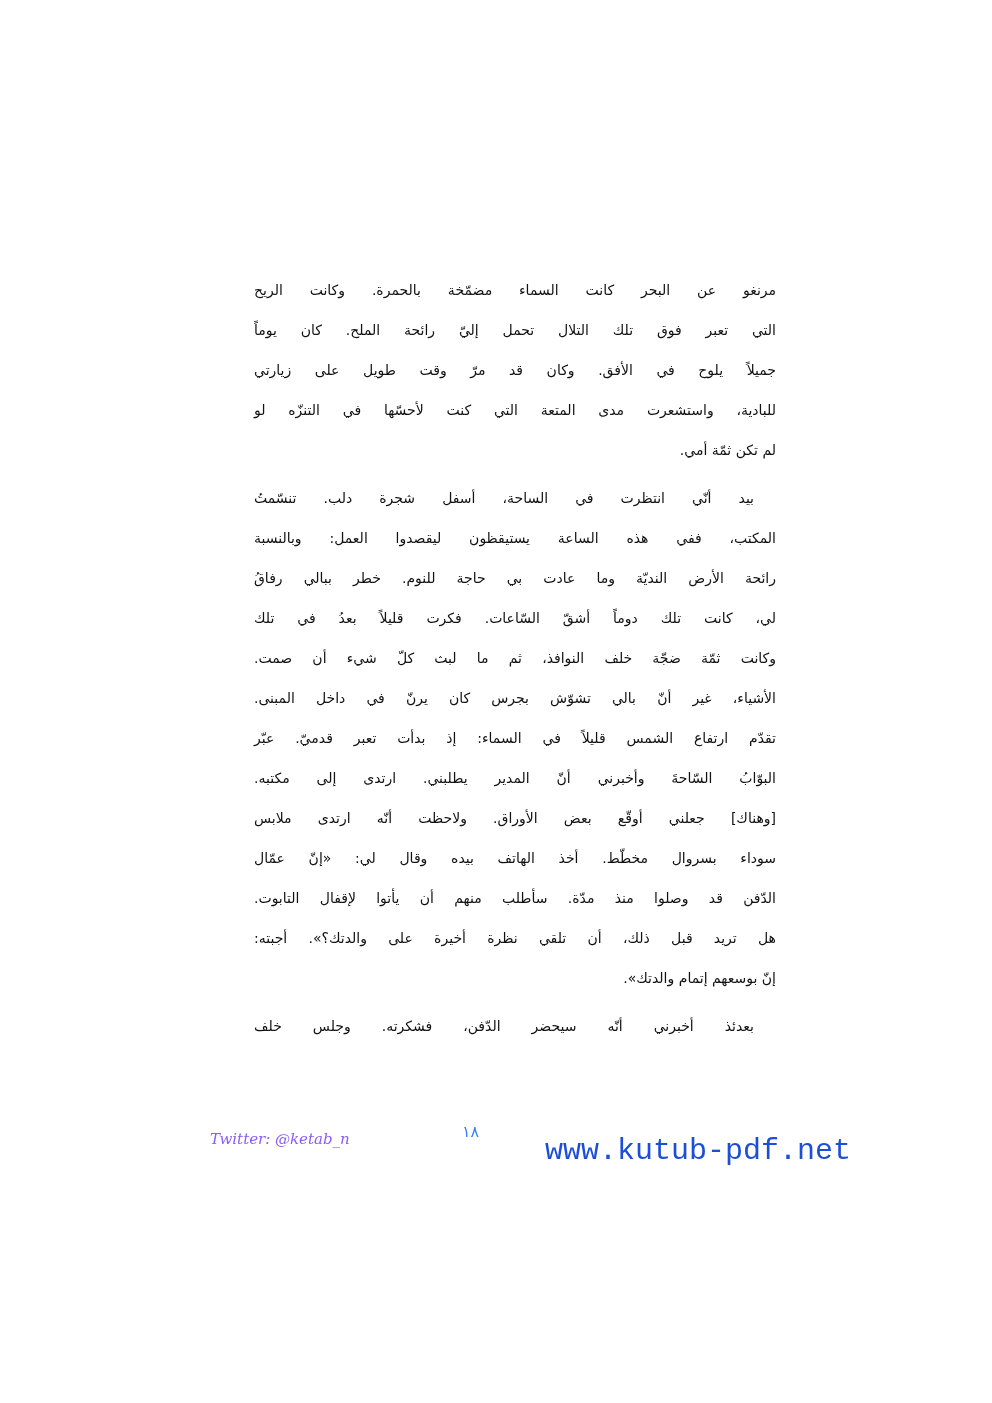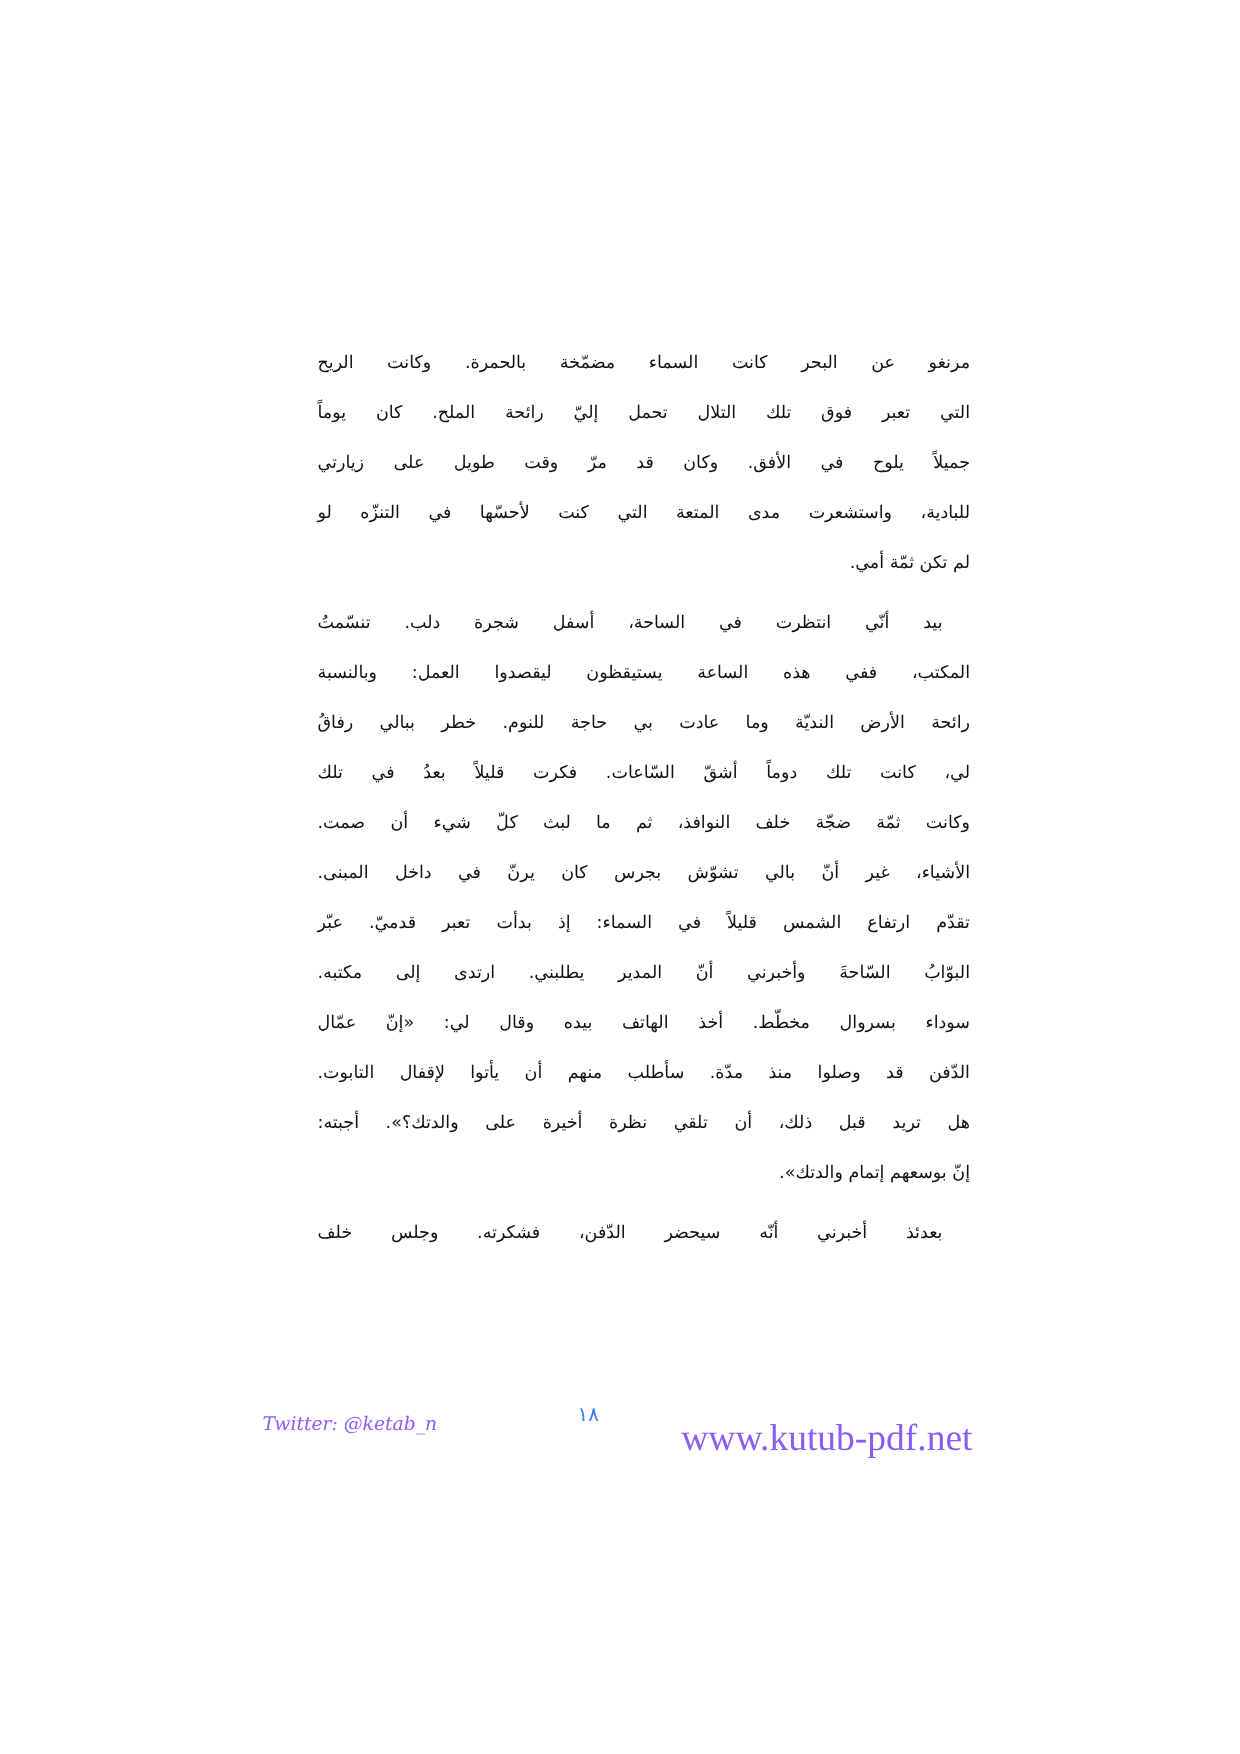--- a/index.html
+++ b/index.html
@@ -40,23 +40,23 @@
     left: 462px;
     top: 1122px;
     font-family: "DejaVu Sans", sans-serif;
     font-size: 16px;
     color: #3b82f6;
   }
   .watermark {
     position: absolute;
     left: 545px;
     top: 1134px;
-    font-family: Liberation Serif, serif;
+    font-family: Liberation Mono, monospace;
     font-size: 30px;
-    color: #8b5cf6;
+    color: #1d4ed8;
   }
 </style>
 </head>
 <body>
 
 <div class="page">
   <div class="text-block">
 
     <div class="line">مرنغو عن البحر كانت السماء مضمّخة بالحمرة. وكانت الريح</div>
     <div class="line">التي تعبر فوق تلك التلال تحمل إليّ رائحة الملح. كان يوماً</div>
@@ -66,20 +66,21 @@
     <div class="para-gap"></div>
 
     <div class="line indent">بيد أنّي انتظرت في الساحة، أسفل شجرة دلب. تنسّمتُ</div>
     <div class="line">المكتب، ففي هذه الساعة يستيقظون ليقصدوا العمل: وبالنسبة</div>
     <div class="line">رائحة الأرض النديّة وما عادت بي حاجة للنوم. خطر ببالي رفاقُ</div>
     <div class="line">لي، كانت تلك دوماً أشقّ السّاعات. فكرت قليلاً بعدُ في تلك</div>
     <div class="line">وكانت ثمّة ضجّة خلف النوافذ، ثم ما لبث كلّ شيء أن صمت.</div>
     <div class="line">الأشياء، غير أنّ بالي تشوّش بجرس كان يرنّ في داخل المبنى.</div>
     <div class="line">تقدّم ارتفاع الشمس قليلاً في السماء: إذ بدأت تعبر قدميّ. عبّر</div>
     <div class="line">البوّابُ السّاحةَ وأخبرني أنّ المدير يطلبني. ارتدى إلى مكتبه.</div>
+    <div class="line">[وهناك] جعلني أوقّع بعض الأوراق. ولاحظت أنّه ارتدى ملابس</div>
     <div class="line">سوداء بسروال مخطّط. أخذ الهاتف بيده وقال لي: «إنّ عمّال</div>
     <div class="line">الدّفن قد وصلوا منذ مدّة. سأطلب منهم أن يأتوا لإقفال التابوت.</div>
     <div class="line">هل تريد قبل ذلك، أن تلقي نظرة أخيرة على والدتك؟». أجبته:</div>
     <div class="line last">إنّ بوسعهم إتمام والدتك».</div>
     <div class="para-gap"></div>
 
     <div class="line indent">بعدئذ أخبرني أنّه سيحضر الدّفن، فشكرته. وجلس خلف</div>
   </div>
 
   <div class="footer-twitter">Twitter: @ketab_n</div>

